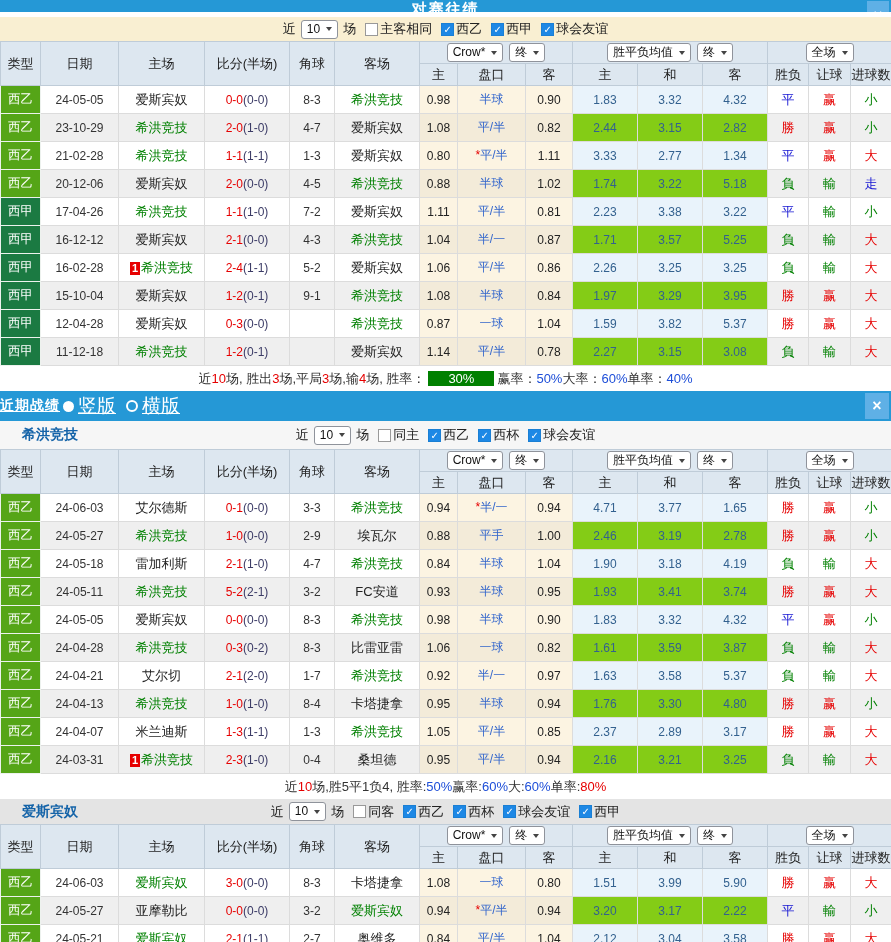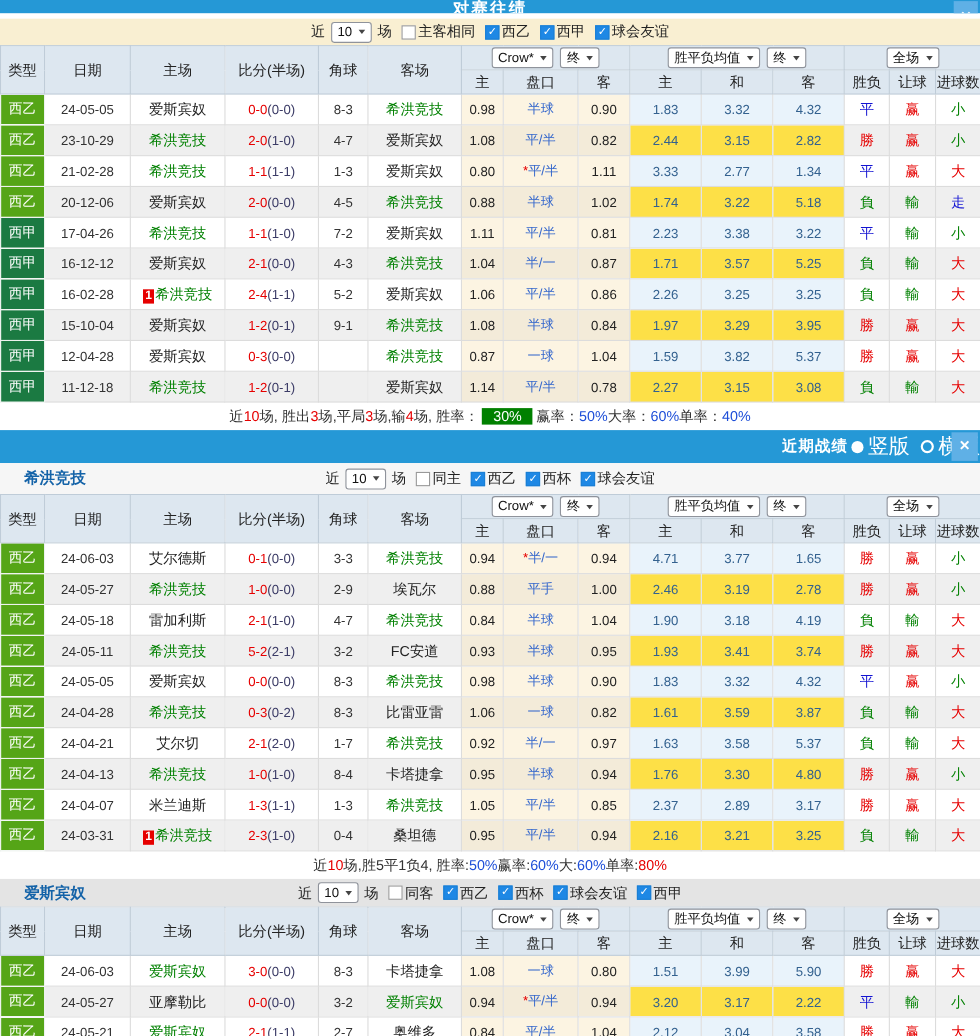--- a/index.html
+++ b/index.html
@@ -18,41 +18,41 @@
   .cbl{font-size:13px;color:#222;font-family:Liberation Serif, serif;}
   table{border-collapse:collapse;table-layout:fixed;width:891px;}
   th{background:#dde7f0;border:1px solid #bfccd8;font-weight:normal;font-size:13px;color:#222;height:21px;padding:0;white-space:nowrap;overflow:hidden;text-align:center;}
   th.grp{padding:0;}
   .grpwrap{display:flex;justify-content:center;align-items:flex-start;gap:6px;}
   td{border:1px solid #dcdcdc;font-size:12px;text-align:center;height:27px;padding:0;white-space:nowrap;overflow:hidden;color:#333;background:#fff;}
   tr.even td{background:#efefef;}
   td.o{background:#fcf4e2;color:#222;}
   tr.even td.o{background:#f3ebd9;}
   td.m{background:#e9f3fb;color:#33618f;}
-  tr.even td.m{background:#fde047;}
+  tr.even td.m{background:#84cc16;}
   td.league{color:#fff;font-size:12.5px;border-color:#edf2ee;}
   td.league.l1{background:#1b7a42;}
   td.league.l2{background:#55a517;}
   td.team{font-size:13px;color:#222;}
   .focus{color:#008000;}
   .mark{display:inline-block;background:#e60000;color:#fff;font-size:11px;line-height:13px;padding:0 2px;margin-right:1px;font-weight:bold;}
   td.score .fs{color:#e60000;}
   td.score .hs{color:#3b3b66;}
   td.hc{color:#3366cc;}
   .star{color:#e60000;}
   td.res{font-size:13px;}
   .c-r{color:#e60000;}
   .c-b{color:#1414d2;}
   .c-g{color:#008000;}
   .summary{height:25px;display:flex;align-items:center;justify-content:center;font-size:13px;color:#333;}
   .sg-k{color:#333;}
   .sg-r{color:#e60000;}
   .sg-b{color:#1d4ed8;}
-  .sg-badge{background:#008000;color:#fff;padding:0 10px;margin:0 3px;}
-  .bluebar{height:30px;background:#2598d6;position:relative;display:flex;align-items:center;justify-content:flex-end;color:#fff;}
+  .sg-badge{background:#008000;color:#fff;padding:0 20px;margin:0 3px;}
+  .bluebar{height:30px;background:#2598d6;position:relative;display:flex;align-items:center;justify-content:flex-start;color:#fff;text-decoration:underline;}
   .ttl{font-weight:bold;font-size:14px;letter-spacing:1px;}
   .rdo{width:11px;height:11px;border-radius:50%;background:#fff;display:inline-block;margin-left:3px;}
   .rdo.off{background:transparent;border:2px solid #fff;width:8px;height:8px;margin-left:10px;}
   .rlbl{font-size:19px;margin-left:4px;}
   .closebtn{position:absolute;right:2px;top:2px;width:24px;height:26px;background:#5fb0e6;color:#fff;font-weight:bold;font-size:16px;line-height:26px;text-align:center;cursor:pointer;}
   .band{height:28px;background:#f6f6f6;position:relative;display:flex;align-items:center;justify-content:center;font-size:13px;}
   .band.gray{background:#e4e4e4;height:25px;}
   .teamname{position:absolute;left:22px;color:#1463a8;font-weight:bold;font-size:14px;}
   .bandfilter{display:inline-flex;align-items:center;gap:5px;}
 </style>

